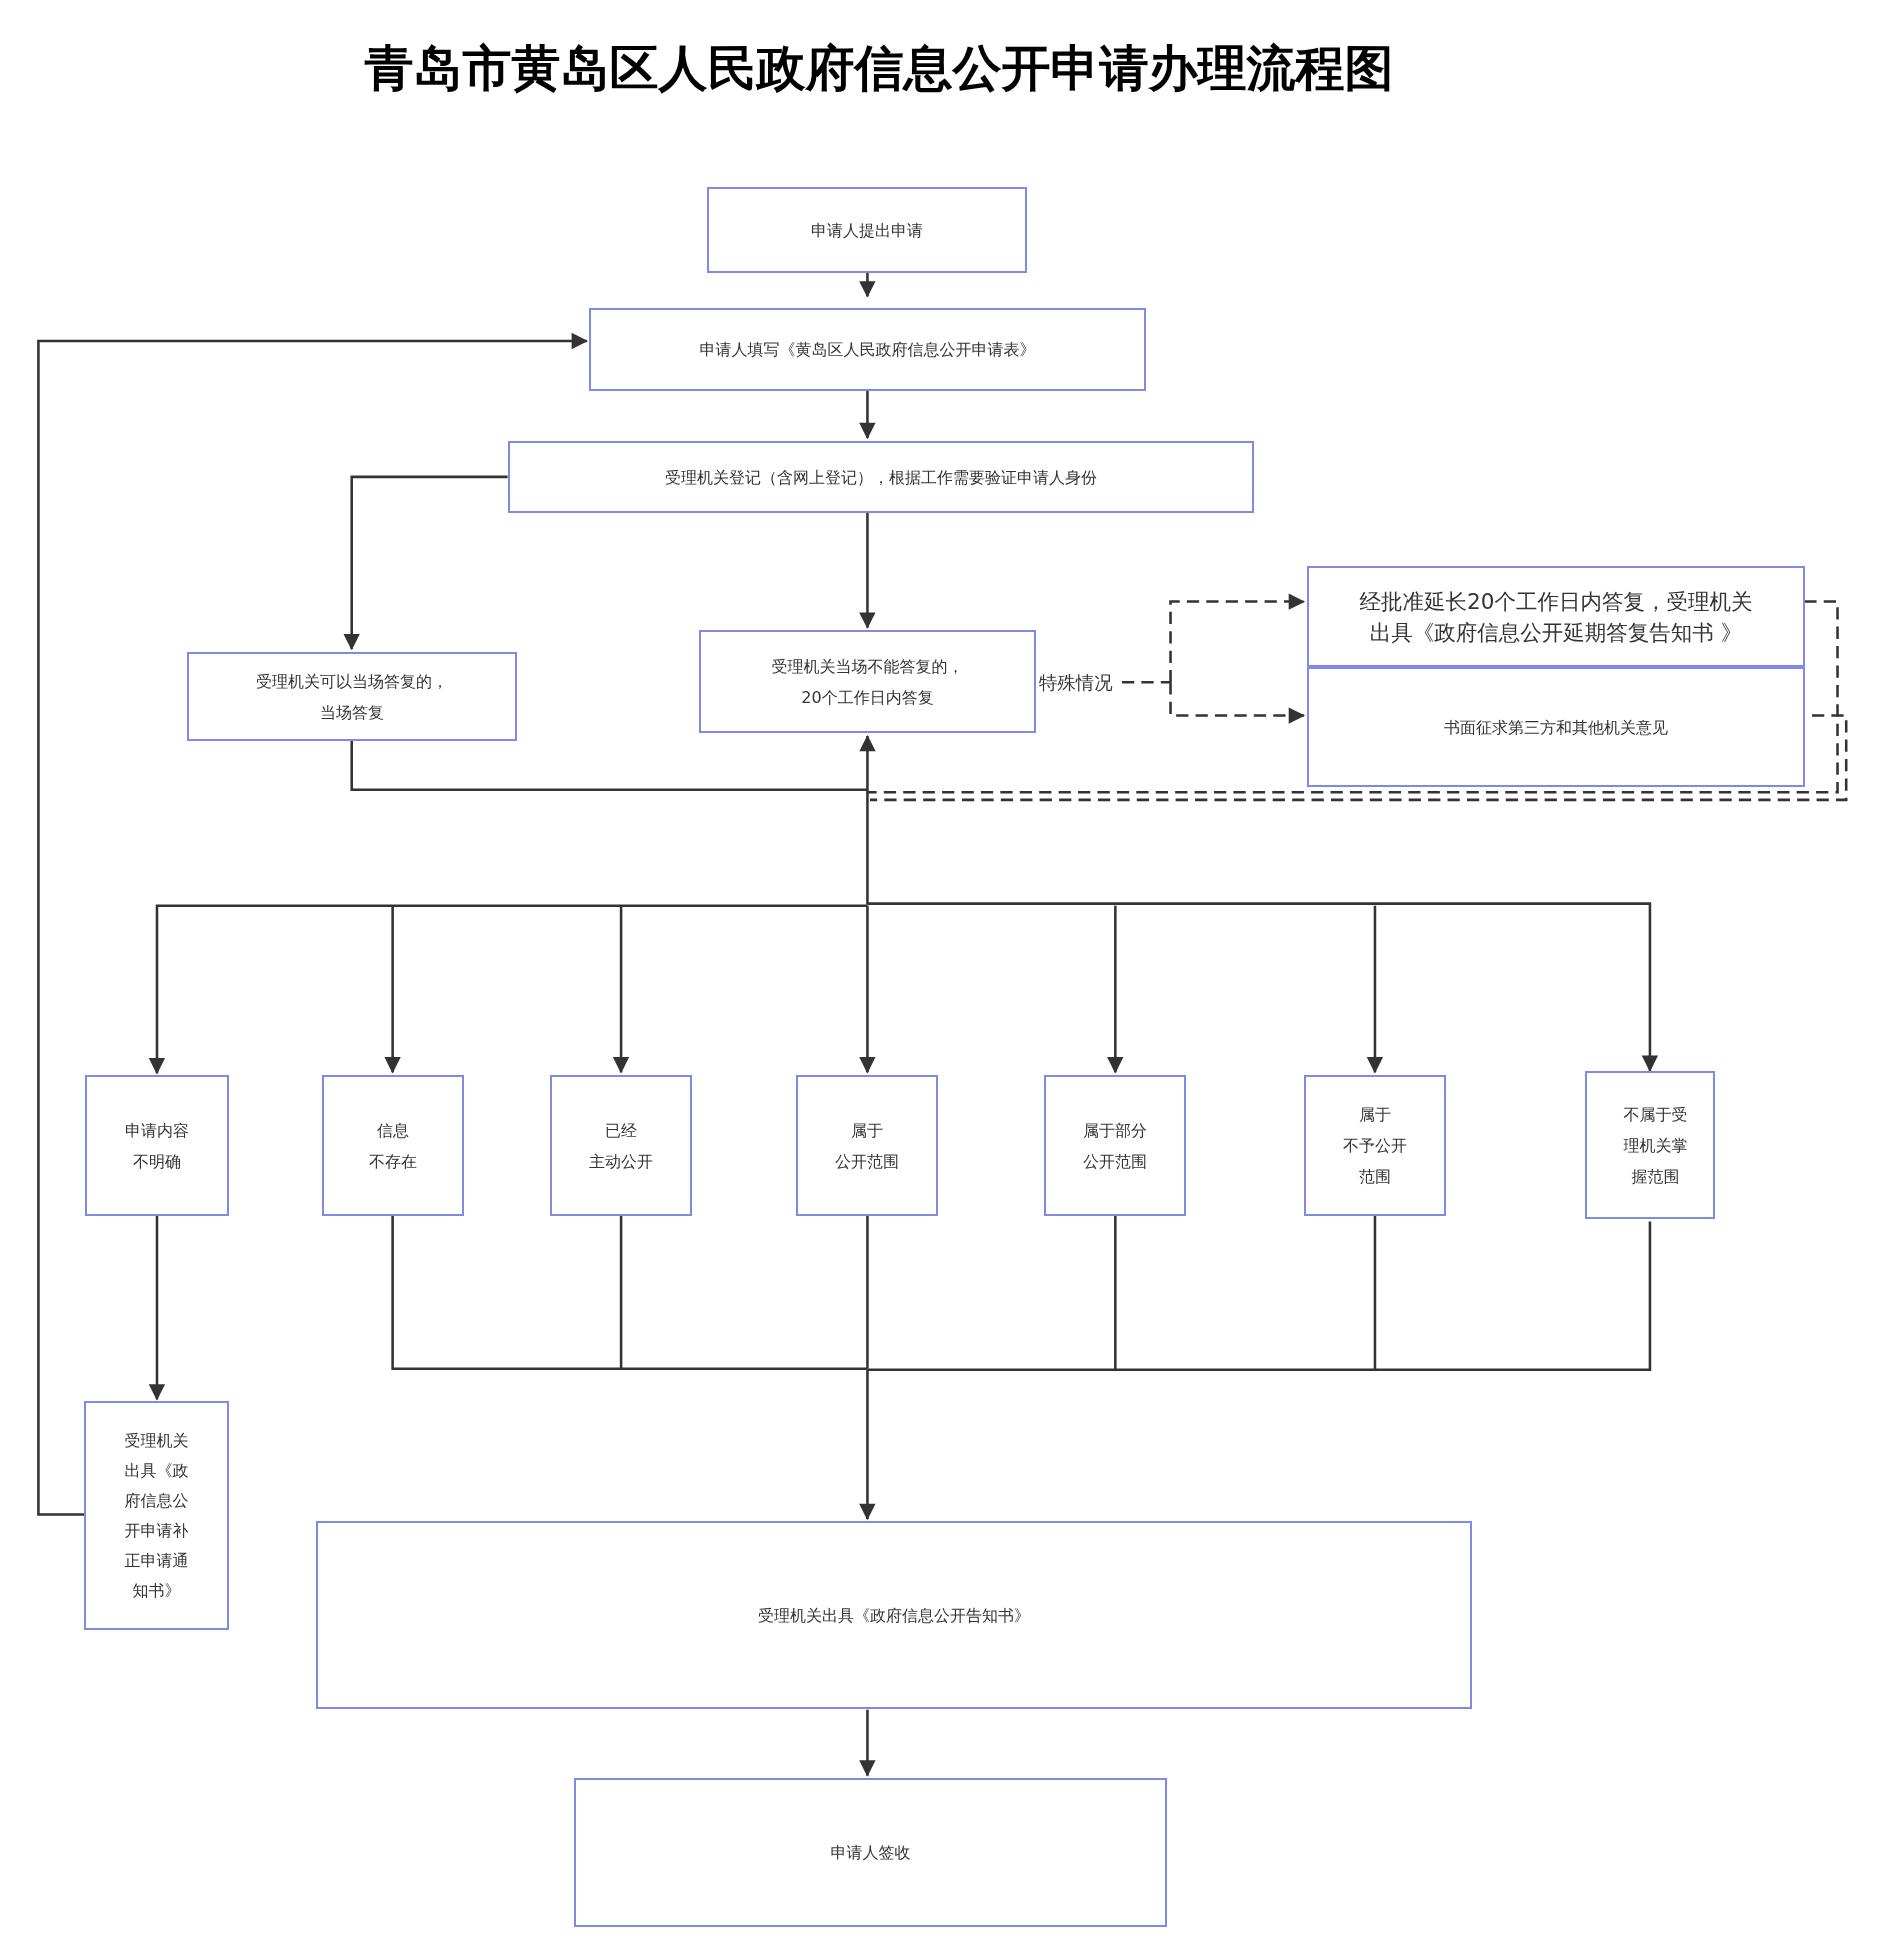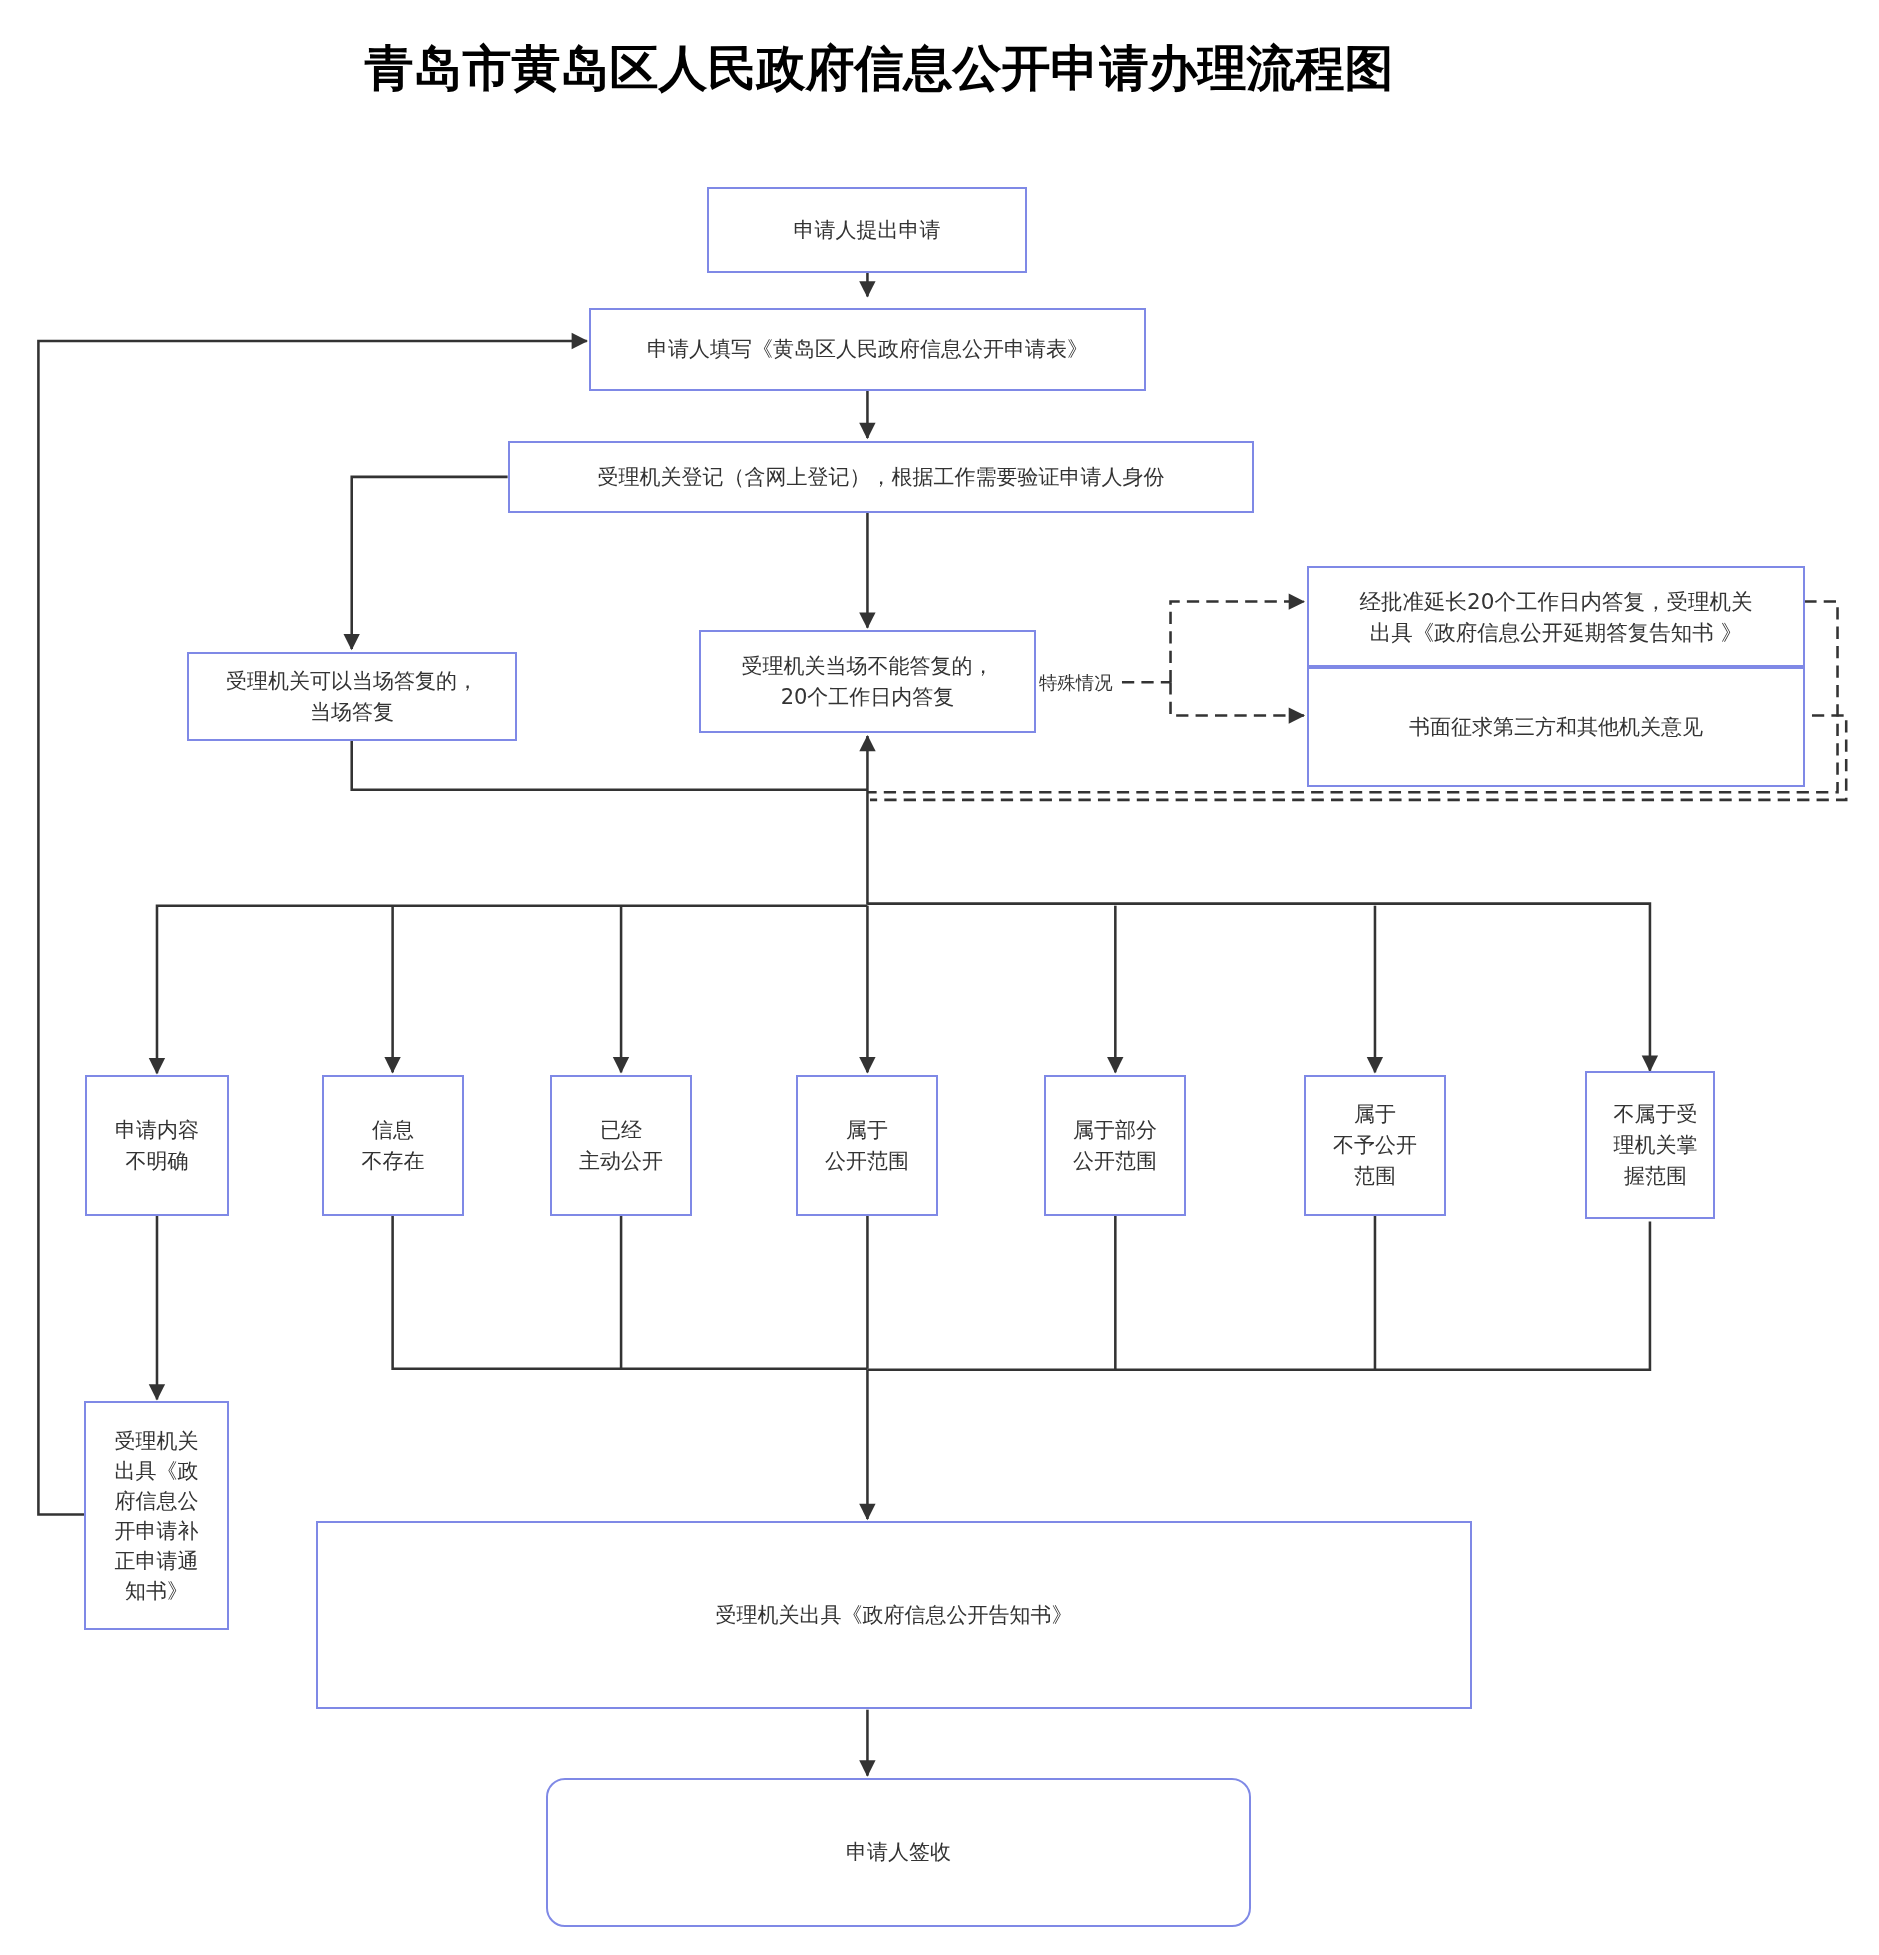--- a/index.html
+++ b/index.html
@@ -3,21 +3,21 @@
 <meta charset="utf-8">
 <style>
   html, body { margin: 0; padding: 0; background: #ffffff; }
   body { width: 1879px; height: 1955px; position: relative; overflow: hidden;
          font-family: "DejaVu Sans", "Liberation Sans", sans-serif; color: #333333; }
   #title { position: absolute; left: 0; width: 1758px; top: 36px; text-align: center;
            font-size: 49px; font-weight: bold; color: #000000; letter-spacing: 0px; }
   svg#links { position: absolute; left: 0; top: 0; }
   .node { position: absolute; box-sizing: border-box; border: 2.6px solid #7f89e6; background: #ffffff;
           display: flex; align-items: center; justify-content: center; text-align: center;
-          font-size: 21px; line-height: 31px; color: #333333; padding: 5.1px; white-space: pre-line; }
+          font-size: 16px; line-height: 31px; color: #333333; padding: 5.1px; white-space: pre-line; }
   .edge-label { position: absolute; font-size: 18.4px; color: #333333; background: #ffffff; padding: 0 1px; }
 </style>
 </head>
 <body>
 
 <div id="title">青岛市黄岛区人民政府信息公开申请办理流程图</div>
 
 <svg id="links" width="1879" height="1955" viewBox="0 0 3676 3825">
   <defs>
     <marker id="arr" markerWidth="10" markerHeight="10" refX="9" refY="5" orient="auto" markerUnits="userSpaceOnUse" viewBox="0 0 10 10" style="overflow:visible">
@@ -101,14 +101,14 @@
 理机关掌
 握范围</div>
 
 <div class="node" style="left:84px; top:1401px; width:145px; height:229px; line-height:30px;">受理机关
 出具《政
 府信息公
 开申请补
 正申请通
 知书》</div>
 <div class="node" style="left:290px; top:1521px; width:1156px; height:188px;margin-left:26px;">受理机关出具《政府信息公开告知书》</div>
-<div class="node" style="left:546px; top:1778px; width:705px; height:149px;border-radius:19px;">申请人签收</div>
+<div class="node" style="left:574px; top:1778px; width:593px; height:149px;">申请人签收</div>
 
 
 </body></html>

